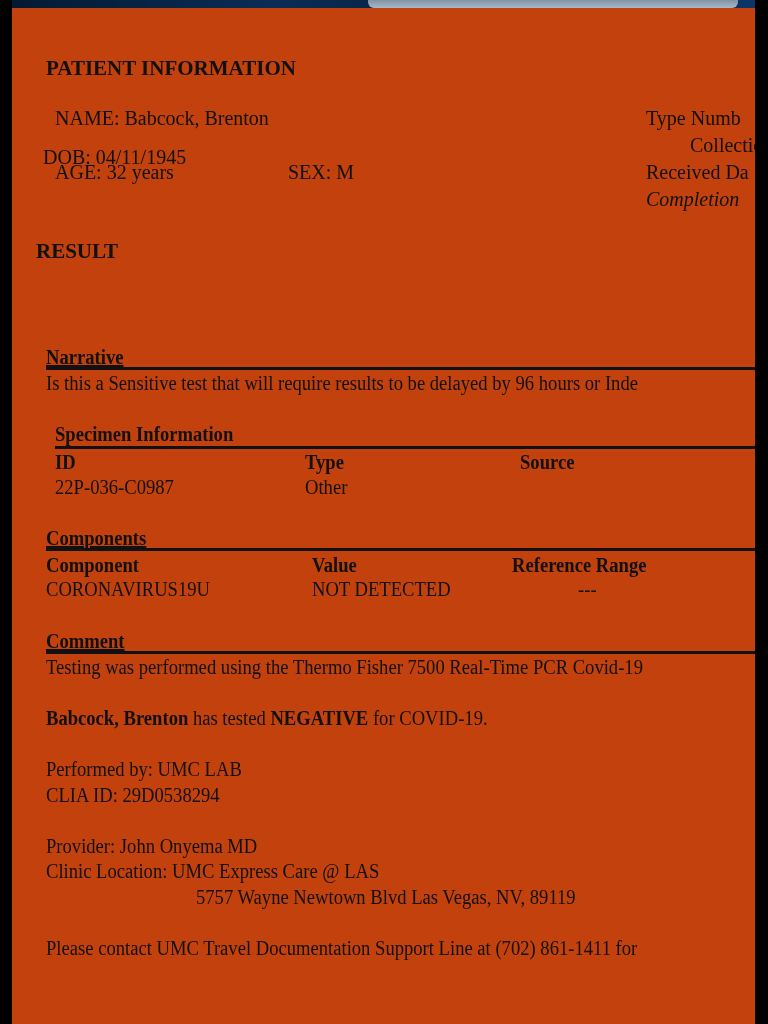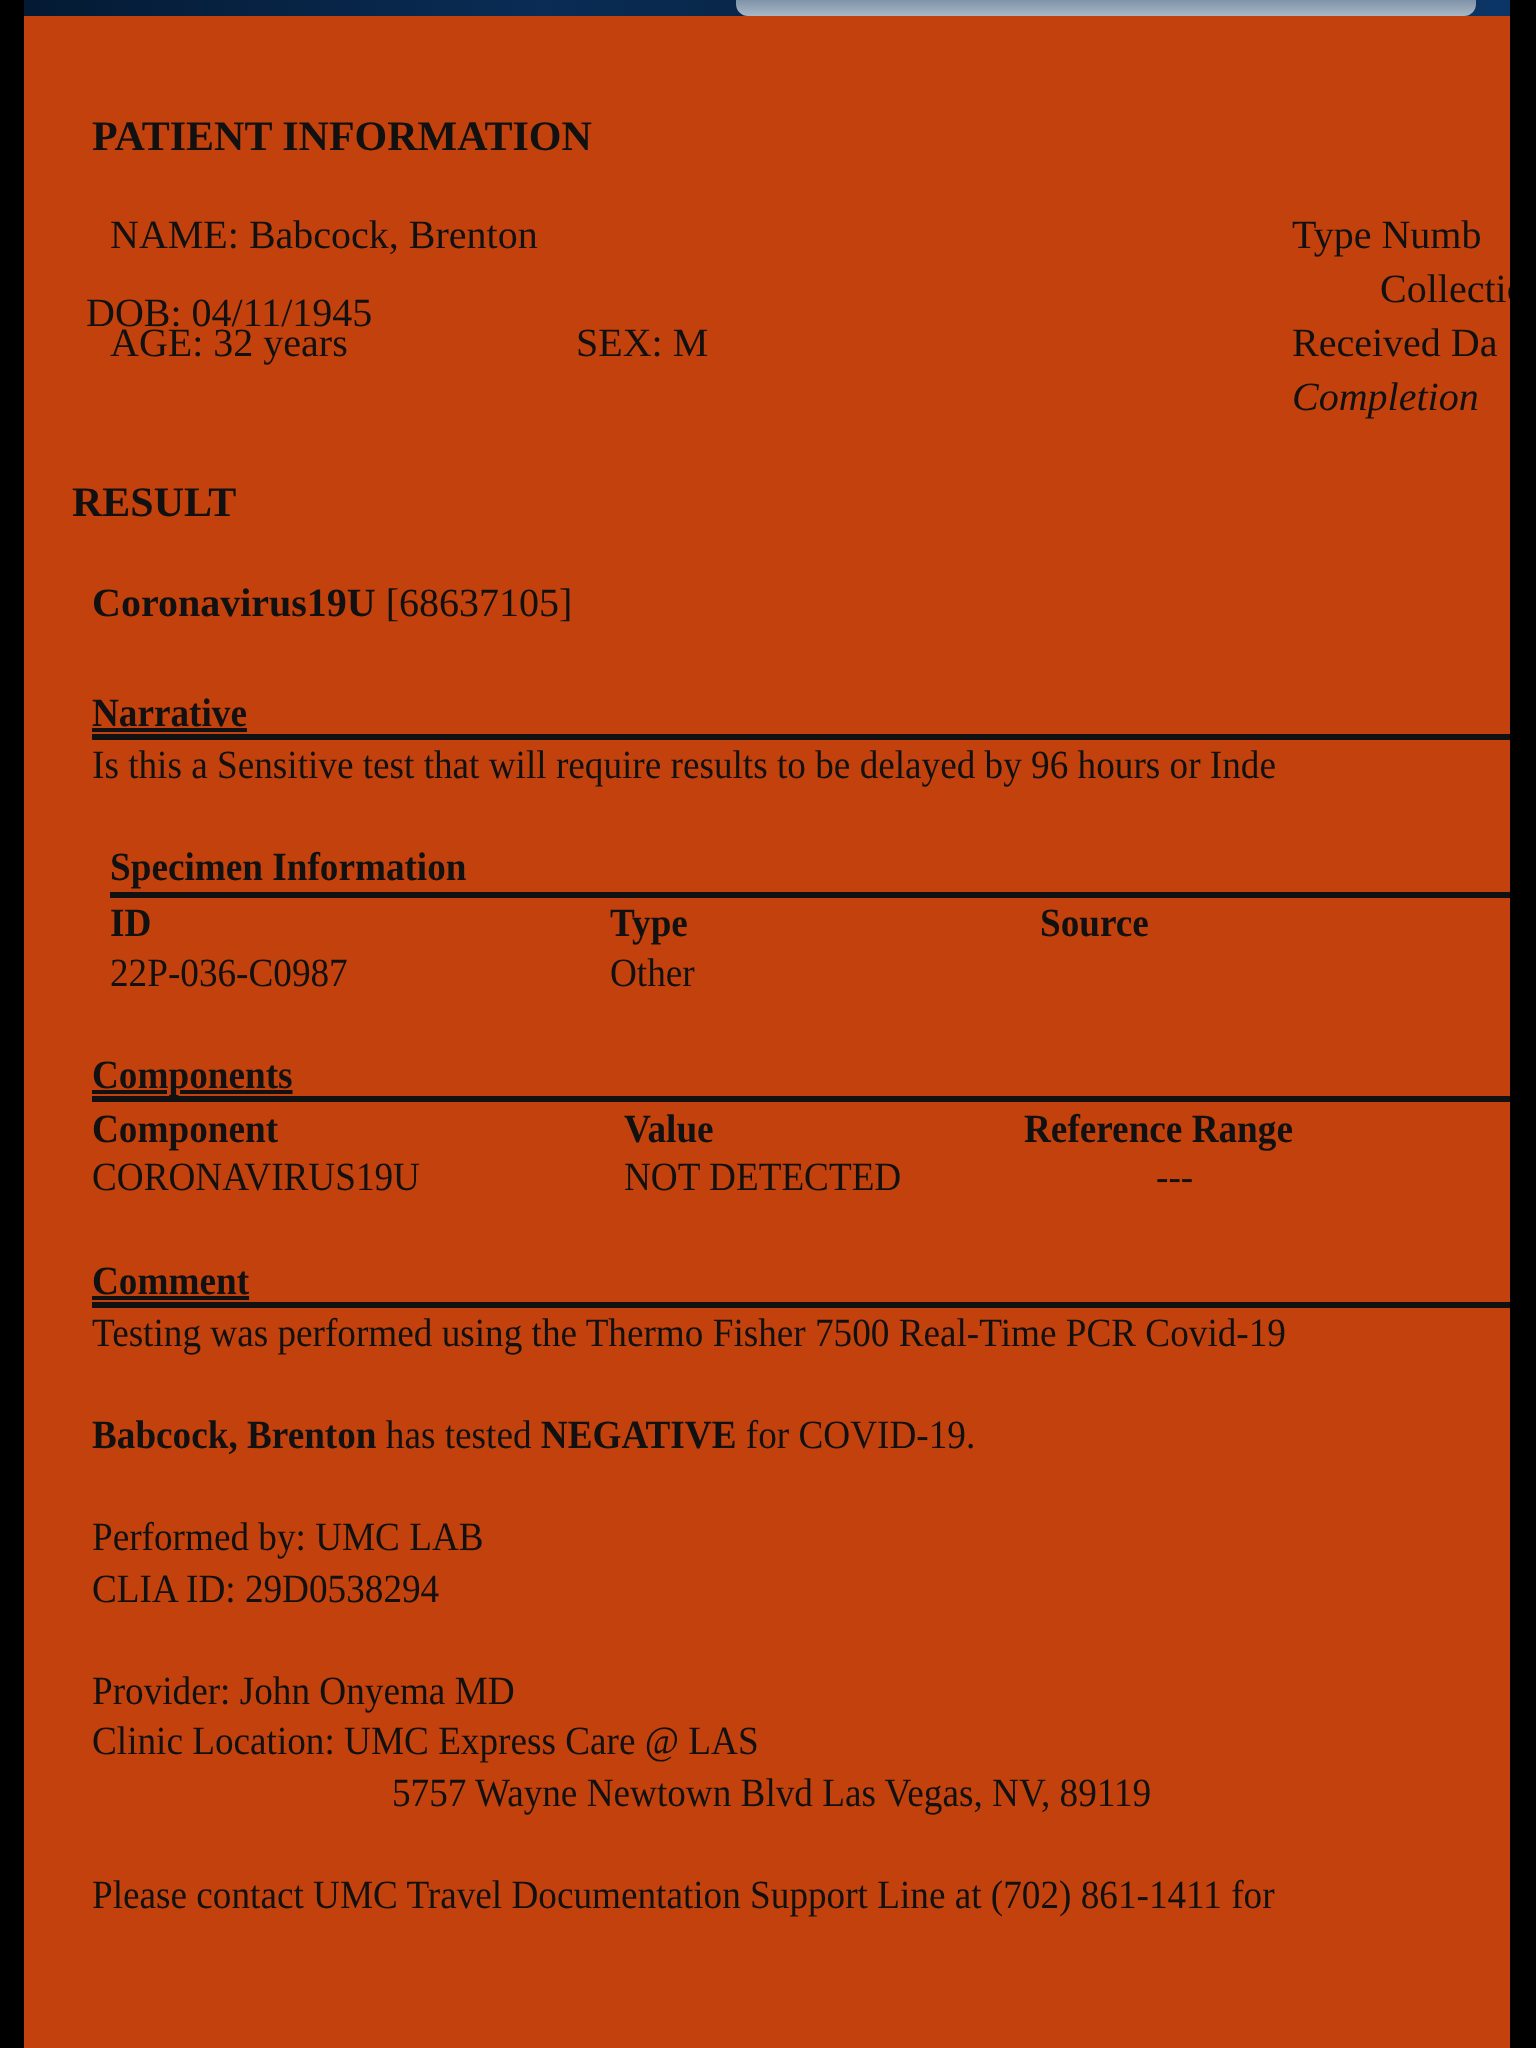--- a/index.html
+++ b/index.html
@@ -44,24 +44,20 @@
   <div class="abs t" style="left:31px;top:134px;margin-top:12px;">DOB: 04/11/1945</div>
   <div class="abs t" style="left:43px;top:161px;">AGE: 32 years</div>
   <div class="abs t" style="left:276px;top:161px;">SEX: M</div>
 
   <div class="abs t" style="left:634px;top:107px;">Type Numb</div>
   <div class="abs t" style="left:634px;top:134px;margin-left:44px;">Collection D</div>
   <div class="abs t" style="left:634px;top:161px;">Received Da</div>
   <div class="abs t" style="left:634px;top:188px;font-style:italic;">Completion</div>
 
   <div class="abs h1" style="left:24px;top:239px;">RESULT</div>
-  <div class="abs t" style="left:34px;top:291px;">
-    <span class="b">Coronavirus19U</span>
-    <span>[68637105]</span>
-  </div>
 
   <div class="abs u-head narrow" style="left:34px;top:346px;">Narrative</div>
   <div class="rule" style="left:34px;top:367px;width:709px;"></div>
   <div class="abs t narrow" style="left:34px;top:372px;">Is this a Sensitive test that will require results to be delayed by 96 hours or Inde</div>
 
   <div class="abs col-head narrow" style="left:43px;top:423px;">Specimen Information</div>
   <div class="rule" style="left:43px;top:446px;width:700px;"></div>
   <div class="abs col-head narrow" style="left:43px;top:451px;">ID</div>
   <div class="abs col-head narrow" style="left:293px;top:451px;">Type</div>
   <div class="abs col-head narrow" style="left:508px;top:451px;">Source</div>

